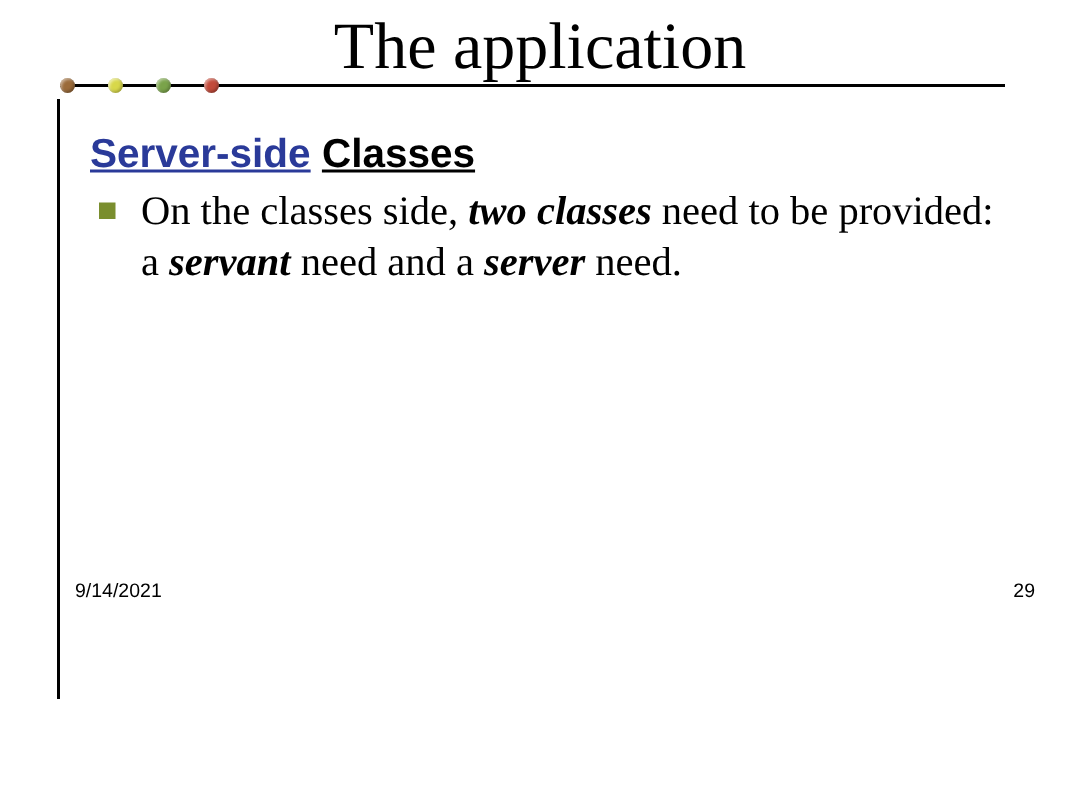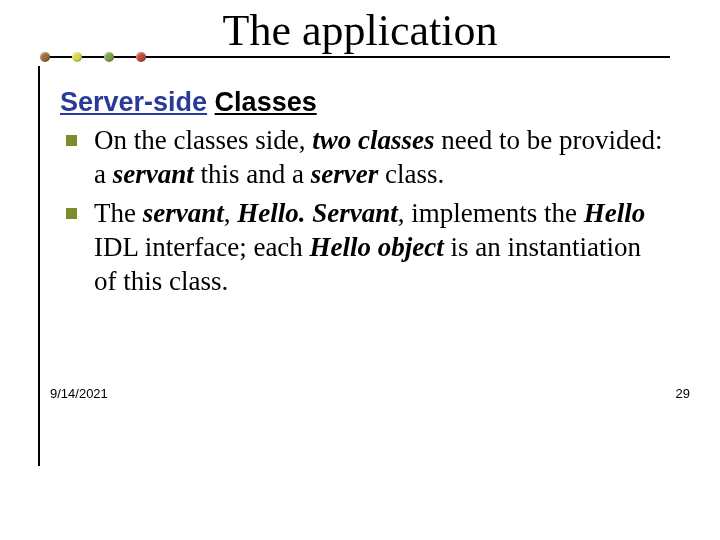--- a/index.html
+++ b/index.html
@@ -135,24 +135,21 @@
   <div class="title-underline"></div>
   <div class="vline"></div>
 
   <div class="content">
     <p class="subhead">
       <span class="blue ul">Server-side</span><span> </span><span class="ul">Classes</span>
     </p>
 
     <ul class="bullets">
       <li>
-        <span> On the classes side, </span><span class="b">two classes</span><span> need to be provided: a </span><span class="b">servant</span><span> this and a </span><span class="b">server</span><span> class.</span>
-      </li>
-      <li>
-        <span>The </span><span class="b">servant</span><span>, </span><span class="bi">Hello. Servant</span><span>, implements the </span><span class="bi">Hello</span><span> IDL interface; each </span><span class="bi">Hello</span><span class="b"> object</span><span> is an instantiation of this class.</span>
+        <span> On the classes side, </span><span class="b">two classes</span><span> need to be provided: a </span><span class="b">servant</span><span> need and a </span><span class="b">server</span><span> need.</span>
       </li>
     </ul>
   </div>
 
   <div class="footer">
     <span>9/14/2021</span>
     <span>29</span>
   </div>
 
 </div>

